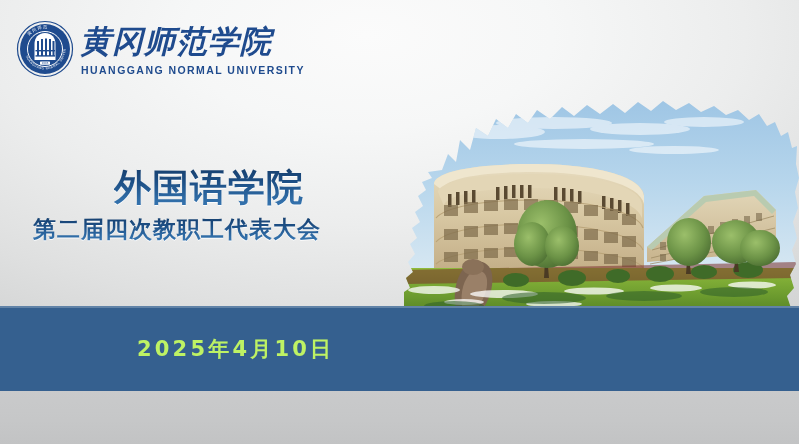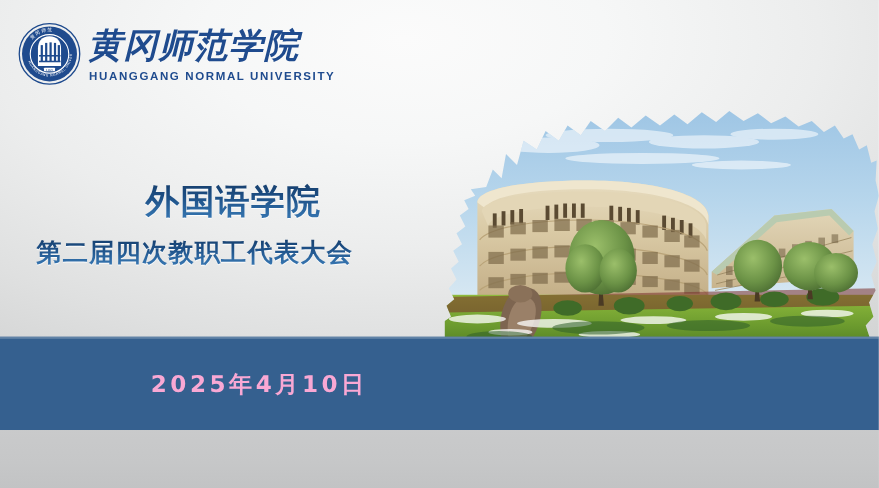--- a/index.html
+++ b/index.html
@@ -78,23 +78,23 @@
     letter-spacing: 1px;
     background: linear-gradient(180deg, #143a66 0%, #1d4f85 38%, #2f6ca6 72%, #3d7cb8 100%);
     -webkit-background-clip: text;
     background-clip: text;
     color: transparent;
     -webkit-text-fill-color: transparent;
     filter: drop-shadow(0px 1px 0px rgba(255,255,255,0.85));
   }
   #title-line1 {
     position: absolute;
-    left: 132px;
+    left: 114px;
     top: 8px;
-    font-size: 31px;
+    font-size: 37px;
   }
   #title-line2 {
     position: absolute;
     left: 33px;
     top: 59px;
     font-size: 23px;
   }
 
   
   #blue-band {
@@ -112,21 +112,21 @@
     width: 100%;
     height: 2px;
     background: rgba(255,255,255,0.22);
   }
   #date-text {
     position: absolute;
     left: 137px;
     top: 29px;
     font-size: 21px;
     font-weight: bold;
-    color: #f9a8d4;
+    color: #bef264;
     letter-spacing: 3.2px;
     white-space: nowrap;
     font-family: "DejaVu Sans", "Liberation Sans", sans-serif;
   }
 
   
   #bottom-area {
     position: absolute;
     left: 0;
     top: 391px;

